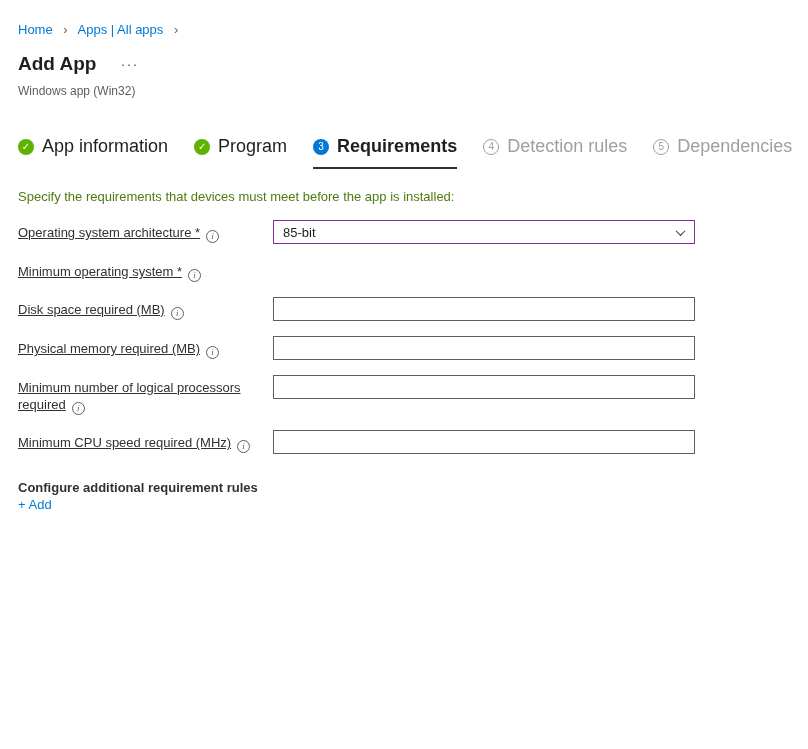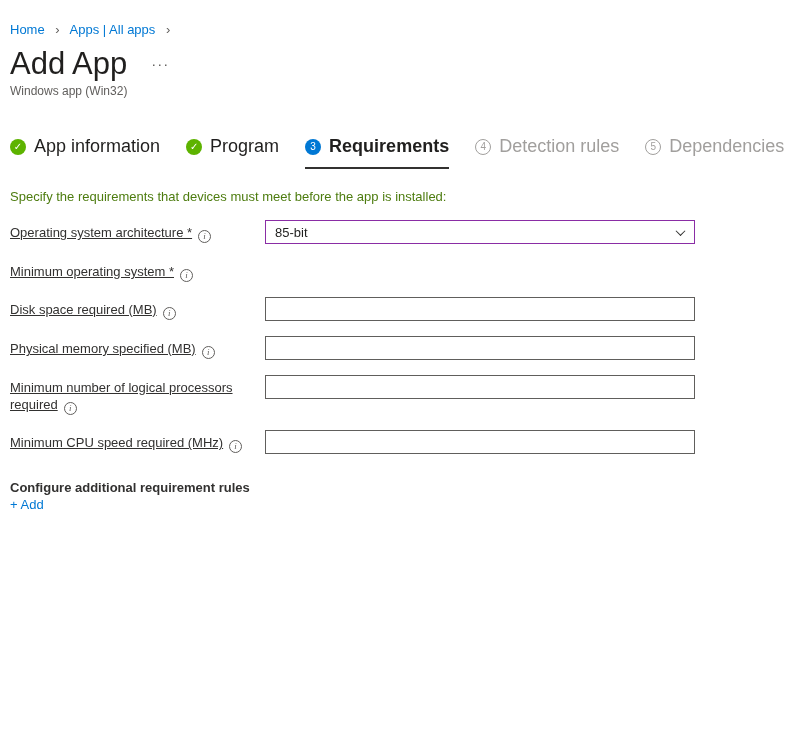--- a/index.html
+++ b/index.html
@@ -2,30 +2,30 @@
 <html><head>
 <meta charset="utf-8">
 <style>
   * { box-sizing: border-box; margin: 0; padding: 0; }
   html, body { width: 808px; height: 749px; overflow: hidden; }
   body {
     font-family: "Liberation Sans", sans-serif;
     background: #ffffff;
     color: #323130;
   }
-  .page { padding-left: 10px; width: 695px; }
+  .page { padding-left: 18px; width: 695px; }
 
   
   .breadcrumb { padding-top: 22px; font-size: 13px; white-space: nowrap; }
   .breadcrumb a { color: #0078d4; text-decoration: none; cursor: pointer; }
   .breadcrumb .sep { color: #605e5c; margin: 0 7px; font-size: 13px; }
 
   
   .title-row { display: flex; align-items: center; margin-top: 10px; }
-  .title-row h1 { font-size: 31px; font-weight: 400; color: #201f1e; line-height: 34px; letter-spacing: 0; }
+  .title-row h1 { font-size: 19px; font-weight: 700; color: #201f1e; line-height: 34px; letter-spacing: 0; }
   .more-btn { margin-left: 24px; color: #605e5c; font-size: 15px; letter-spacing: 1px; cursor: pointer; line-height: 10px; }
   .subtitle { font-size: 12px; color: #605e5c; margin-top: 3px; }
 
   
   .steps { display: flex; align-items: center; margin-top: 38px; white-space: nowrap; column-gap: 26px; }
   .step { display: flex; align-items: center; column-gap: 8px; padding-bottom: 10px; border-bottom: 2px solid transparent; cursor: pointer; }
   .step.active { border-bottom-color: #323130; }
   .circle { width: 16px; height: 16px; min-width: 16px; border-radius: 50%; display: flex; align-items: center; justify-content: center; font-size: 10px; line-height: 1; }
   .circle.done { background: #5db300; color: #ffffff; }
   .circle.current { background: #0078d4; color: #ffffff; }
@@ -145,21 +145,21 @@
       <div class="form-label">
         <span>Disk space required (MB)</span><span class="info">i</span>
       </div>
       <div class="field">
         <input class="text-input" type="text" value="" style="">
       </div>
     </div>
 
     <div class="form-row">
       <div class="form-label">
-        <span>Physical memory specified (MB)</span><span class="info">i</span>
+        <span>Physical memory required (MB)</span><span class="info">i</span>
       </div>
       <div class="field">
         <input class="text-input" type="text" value="" style="">
       </div>
     </div>
 
     <div class="form-row">
       <div class="form-label">
         <span>Minimum number of logical processors required</span><span class="info">i</span>
       </div>

